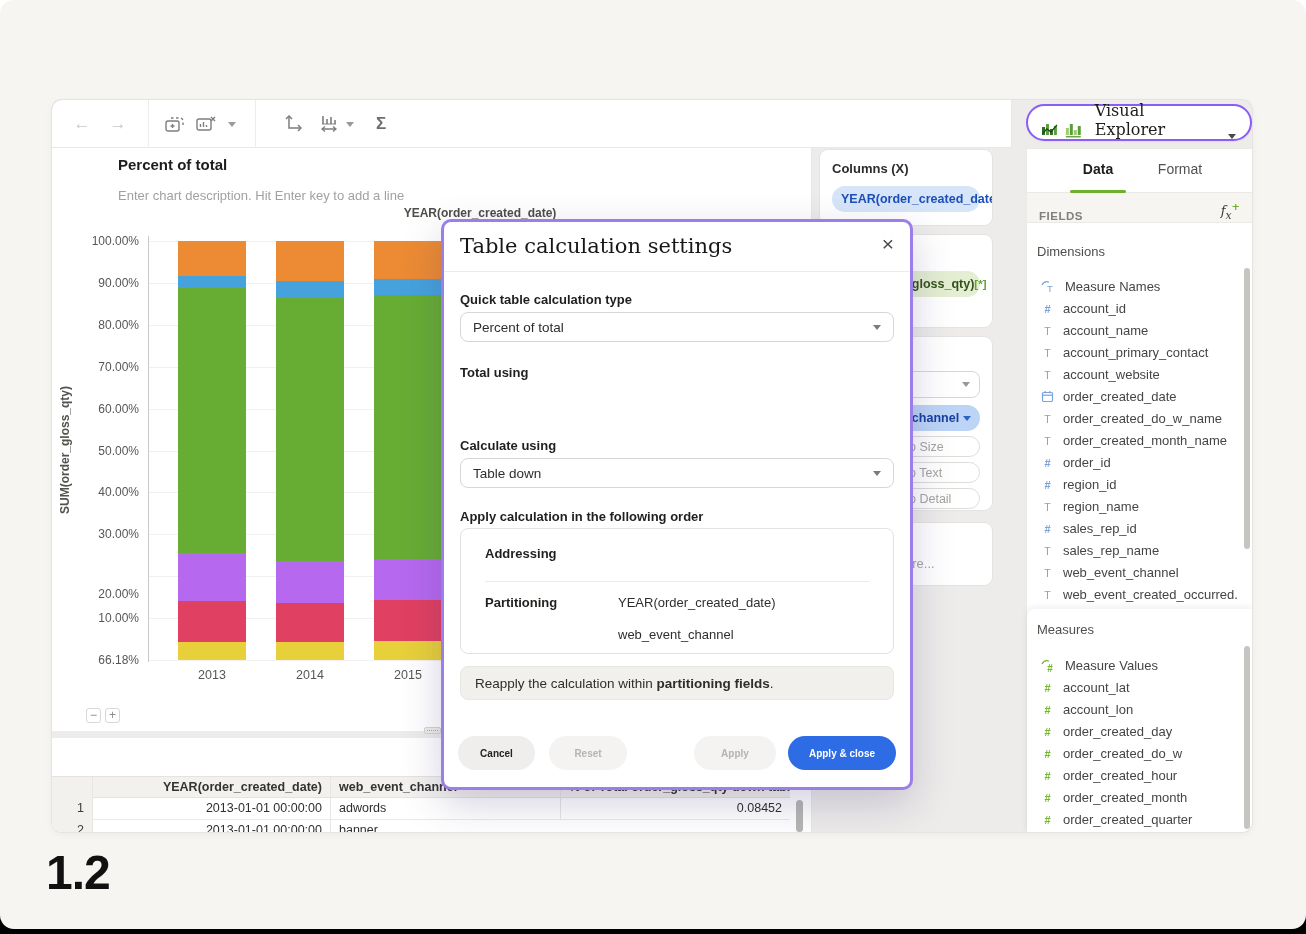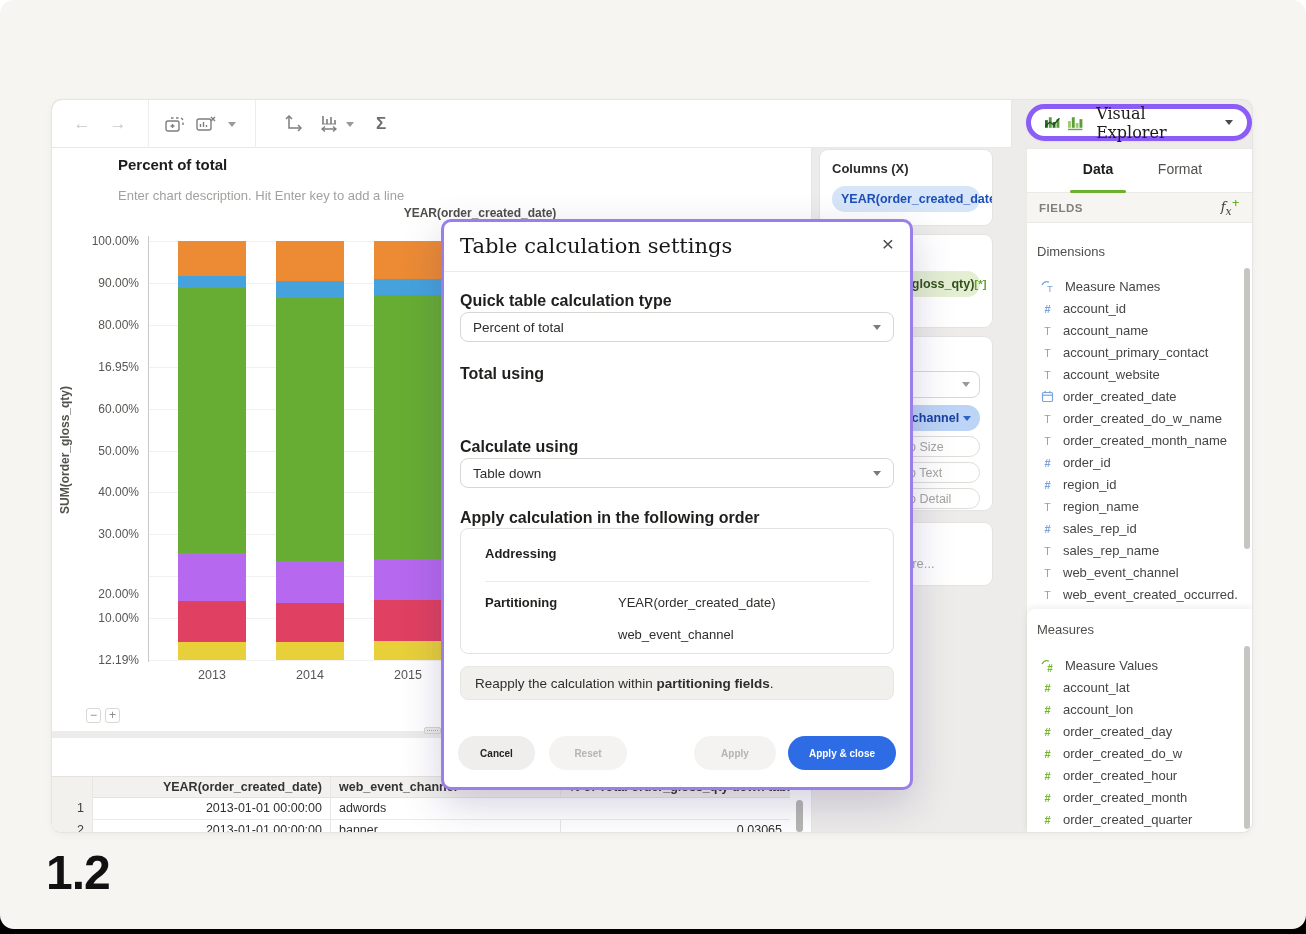--- a/index.html
+++ b/index.html
@@ -79,52 +79,52 @@
   .star { color:#61a32e; font-weight:700; margin-left:auto; margin-right:5px; font-size:11.5px; }
   .mini-select { height:27px; border:1px solid #d8d7d4; border-radius:8px; background:#fff;
     margin-top:8px; display:flex; align-items:center; padding:0 9px; }
   .mini-select .caret { margin-left:auto; }
   .placeholder { height:21px; border:1px solid #dddcd9; border-radius:11px; background:#fff;
     margin-top:5px; display:flex; align-items:center; padding:0 10px; font-size:12.5px; color:#a5a4a1; white-space:nowrap; }
   .drop-hint { font-size:13px; color:#a5a4a1; margin-top:22px; white-space:nowrap; }
 
   
   .ve-pill { position:absolute; left:974px; top:4px; width:226px; height:37px; background:#fff;
-    border:5px solid #8b5cf6; border-radius:19px; box-shadow:0 1px 2px rgba(0,0,0,.05);
-    display:flex; align-items:center; padding:0 14px; gap:9px; }
+    border:2px solid #8b5cf6; border-radius:19px; box-shadow:0 1px 2px rgba(0,0,0,.05);
+    display:flex; align-items:flex-end; padding:0 14px; gap:9px; }
   .ve-title { font-family:"DejaVu Serif", serif; font-size:16px; color:#1c1c1a; }
   .ve-pill .caret { margin-left:auto; border-top-color:#4a4a48; }
   .sidebar { position:absolute; left:974px; top:48px; width:226px; height:684px; background:#fff;
     border-left:1px solid #eae9e6; border-top:1px solid #eae9e6; }
   .tabs { position:absolute; left:0; top:0; width:100%; height:44px; border-bottom:1px solid #eae9e6; }
   .tab { position:absolute; top:12px; font-size:14px; transform:translateX(-50%); }
   .tab.active { font-weight:700; color:#1c1c1a; }
   .tab.idle { color:#52524f; }
   .tab-underline { position:absolute; left:43px; top:41px; width:56px; height:3px; background:#6cb02e; border-radius:2px; }
   .fields-bar { position:absolute; left:0; top:44px; width:100%; height:30px; background:#f6f5f2;
-    border-bottom:1px solid #ebeae7; display:flex; align-items:center; padding:0 12px;gap:8px; }
+    border-bottom:1px solid #ebeae7; display:flex; align-items:flex-end; padding:0 12px;gap:8px; }
   .fields-label { font-size:11.5px; font-weight:700; letter-spacing:.5px; color:#807f7b; }
   .fx { margin-left:auto; font-family:"DejaVu Serif", serif; font-style:italic; font-size:13px; color:#3c3c3a; }
   .fx sup { color:#6cb02e; font-weight:700; font-style:normal; font-size:10px; }
   .sec-label { position:absolute; left:10px; font-size:13px; color:#504f4c; }
   .frow { position:absolute; left:14px; height:22px; display:flex; align-items:center; gap:9px;
     font-size:13px; color:#454543; white-space:nowrap; width:196px; overflow:hidden; }
   .frow svg { flex:0 0 auto; }
   .measures-card { position:absolute; left:0; top:460px; width:100%; height:224px; background:#fff;
     border-top-left-radius:8px; box-shadow:0 -2px 7px rgba(0,0,0,.07); }
   .scroll-thumb { position:absolute; width:6px; border-radius:3px; background:#c6c5c2; }
 
   
   .modal { position:absolute; left:389px; top:119px; width:472px; height:571px; background:#fff;
     border:3px solid #9c7ee9; border-radius:10px; box-shadow:0 14px 40px rgba(60,45,110,.22);
     z-index:50; }
   .m-title { position:absolute; left:16px; top:12px; font-family:"DejaVu Serif", serif; font-size:21px; color:#17171a; }
   .m-close { position:absolute; right:16px; top:11px; font-size:21px; color:#4a4a48; line-height:1; cursor:default; }
   .m-hr { position:absolute; left:0; top:49px; width:100%; height:1px; background:#ecebe8; }
-  .m-label { position:absolute; left:16px; font-size:16px; font-weight:700; color:#1f1f1d; }
+  .m-label { position:absolute; left:16px; font-size:13px; font-weight:700; color:#1f1f1d; }
   .m-select { position:absolute; left:16px; width:434px; height:30px; border:1px solid #d7d6d3; border-radius:8px;
     background:#fff; display:flex; align-items:center; padding:0 12px; font-size:13.5px; color:#2e2e2c; }
   .m-select .caret { margin-left:auto; border-top-color:#7c7b78; }
   .m-box { position:absolute; left:16px; top:306px; width:434px; height:126px; border:1px solid #e3e2df; border-radius:8px; }
   .m-box-hr { position:absolute; left:24px; right:24px; top:52px; height:1px; background:#ecebe8; }
   .m-box-label { position:absolute; left:24px; font-size:13px; font-weight:700; color:#1f1f1d; }
   .m-box-val { position:absolute; left:157px; font-size:13px; color:#2e2e2c; }
   .m-info { position:absolute; left:16px; top:444px; width:434px; height:34px; background:#f1f0ed;
     border:1px solid #e7e6e3; border-radius:8px; display:flex; align-items:center; padding:0 14px;
     font-size:13.5px; color:#2e2e2c; }
@@ -207,28 +207,28 @@
           <div class="gridline" style="top: 344.4px;"></div>
           <div class="gridline" style="top: 386.3px;"></div>
           <div class="gridline" style="top: 428.2px;"></div>
           <div class="gridline" style="top: 470.1px;"></div>
           <div class="gridline" style="top: 512px;"></div>
         </div>
       <div id="yticks">
           <div class="ytick" style="top: 93px;">100.00%</div>
           <div class="ytick" style="top: 134.9px;">90.00%</div>
           <div class="ytick" style="top: 176.8px;">80.00%</div>
-          <div class="ytick" style="top: 218.7px;">16.95%</div>
+          <div class="ytick" style="top: 218.7px;">70.00%</div>
           <div class="ytick" style="top: 260.6px;">60.00%</div>
           <div class="ytick" style="top: 302.5px;">50.00%</div>
           <div class="ytick" style="top: 344.4px;">40.00%</div>
           <div class="ytick" style="top: 386.3px;">30.00%</div>
           <div class="ytick" style="top: 446px;">20.00%</div>
           <div class="ytick" style="top: 470.1px;">10.00%</div>
-          <div class="ytick" style="top: 512px;">12.19%</div>
+          <div class="ytick" style="top: 512px;">66.18%</div>
         </div>
       <div class="axis-v"></div>
       <div class="plot" id="plot">
           <div class="bar" style="left: 30px; height: 419px;">
             <div class="seg" style="bottom: 0px; height: 17.598px; background: rgb(231, 208, 58);"></div>
             <div class="seg" style="bottom: 17.598px; height: 41.062px; background: rgb(224, 64, 97);"></div>
             <div class="seg" style="bottom: 58.66px; height: 48.185px; background: rgb(182, 105, 239);"></div>
             <div class="seg" style="bottom: 106.845px; height: 264.808px; background: rgb(103, 173, 51);"></div>
             <div class="seg" style="bottom: 371.653px; height: 12.57px; background: rgb(70, 162, 220);"></div>
             <div class="seg" style="bottom: 384.223px; height: 34.777px; background: rgb(236, 139, 52);"></div>
@@ -288,26 +288,26 @@
           <div class="tcell hd c0 num"></div>
           <div class="tcell hd c1">YEAR(order_created_date)</div>
           <div class="tcell hd c2">web_event_channel</div>
           <div class="tcell hd c3">% of Total order_gloss_qty down table</div>
         </div>
       <div id="tbody">
           <div class="trow" style="top: 60px;">
             <div class="tcell c0 num">1</div>
             <div class="tcell c1">2013-01-01 00:00:00</div>
             <div class="tcell c2">adwords</div>
+            <div class="tcell c3">0.08452</div>
           </div>
           <div class="trow" style="top: 82px;">
             <div class="tcell c0 num">2</div>
             <div class="tcell c1">2013-01-01 00:00:00</div>
             <div class="tcell c2">banner</div>
-            <div class="tcell c3">0.03065</div>
           </div>
         </div>
       <div class="t-scroll"></div>
     </div>
 
     <div class="shelf-card" style="top:50px;height:75px;">
       <div class="shelf-label">Columns (X)</div>
       <div class="pill pill-blue">
         <span>YEAR(order_created_date)</span>
         <span class="caret"></span>

